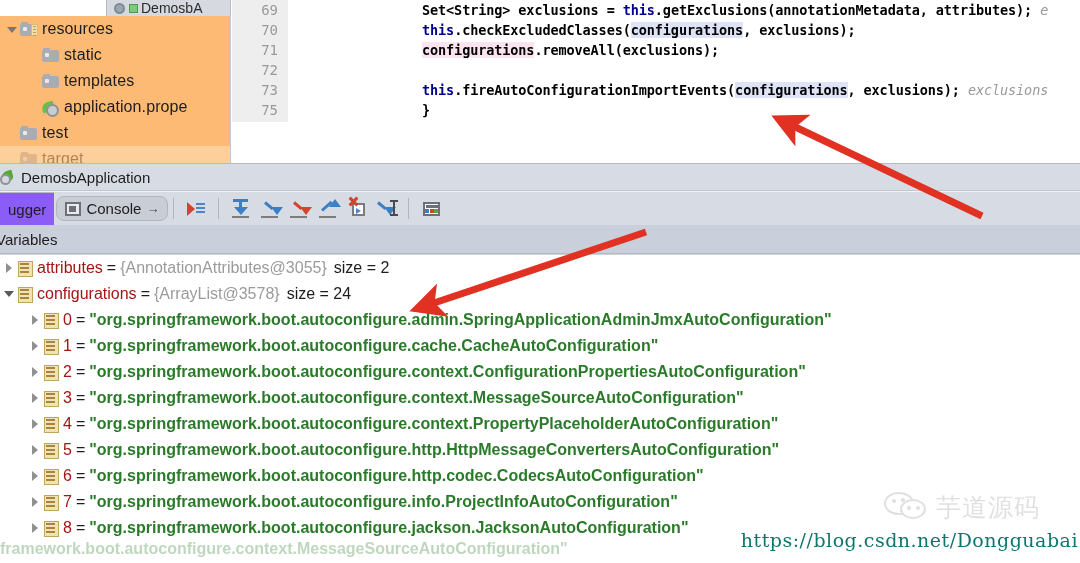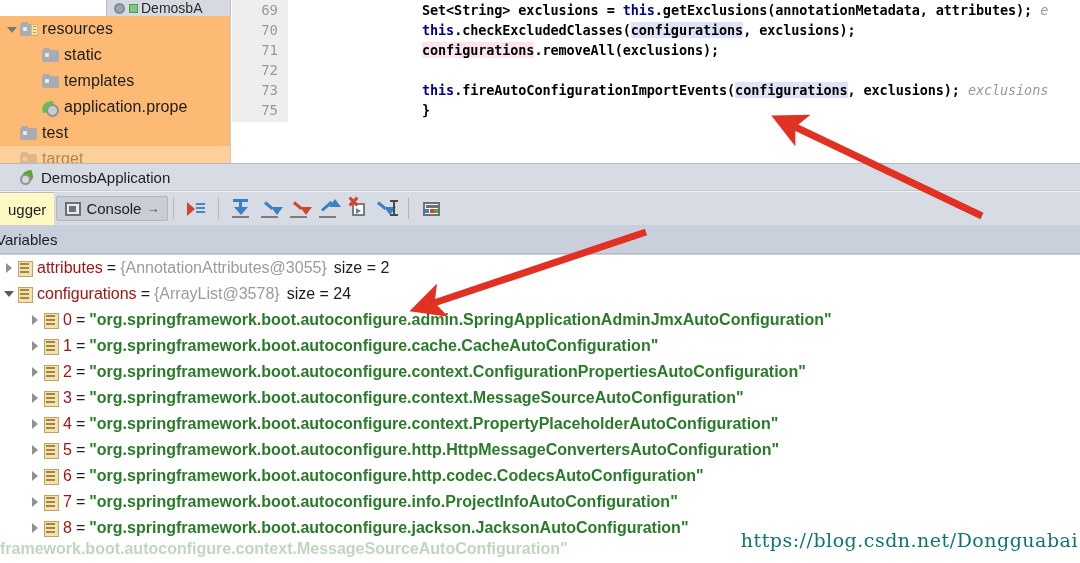--- a/index.html
+++ b/index.html
@@ -111,43 +111,43 @@
     border: 1px solid #a6a6a6; background: #ffffff; border-radius: 2px;
   }
   .fold-marker::after { content: ""; position: absolute; left: 2px; top: 4px; width: 5px; height: 1px; background: #6e6e6e; }
   .bottom-strip { position: absolute; left: 86px; top: 146px; width: 625px; height: 10px; background: #d9d9d9; }
 
   
   .run-window { position: absolute; left: 0; top: 163px; width: 1080px; height: 400px; background: #f2f2f2; }
   .run-header {
     position: absolute; left: 0; top: 0; width: 1080px; height: 28px;
     background: #d7dce4; border-top: 1px solid #b5bac3; border-bottom: 1px solid #c3c8d0;
-    display: flex; align-items: center; padding-left: 20px; gap: 5px;
+    display: flex; align-items: center; padding-left: 0; gap: 5px;
   }
   .run-header-title { font-size: 15px; color: #1d1d1d; }
   .spring-leaf { width: 16px; height: 15px; position: relative; flex: 0 0 auto; }
   .spring-leaf::before {
     content: ""; position: absolute; left: 1px; top: 1px; width: 12px; height: 11px;
     background: #5aa832; border-radius: 65% 10% 45% 10%; transform: rotate(-15deg);
   }
   .spring-leaf::after {
     content: ""; position: absolute; left: 0px; bottom: 0px; width: 7px; height: 7px;
     border-radius: 50%; background: #d6d9df; border: 2px solid #8e949c;
   }
 
   .tabs-toolbar {
     position: absolute; left: 0; top: 29px; width: 1080px; height: 33px;
     background: #d7dce4; display: flex; align-items: stretch;
   }
   .tabbtn {
     display: flex; align-items: center; gap: 5px; padding: 0 8px;
     font-size: 15px; color: #1d1d1d; white-space: nowrap;
   }
-  .tabbtn.active { background: #fef9c3; border-top: 1px solid #b5bac3; }
-  .tabbtn.inactive { background: #c9ced6; border: 1px solid #b0b5be; margin: 4px 0 4px 2px; border-radius: 2px; }
+  .tabbtn.active { background: #8b5cf6; border-top: 1px solid #b5bac3; }
+  .tabbtn.inactive { background: #c9ced6; border: 1px solid #b0b5be; margin: 4px 0 4px 2px; border-radius: 8px; }
   .console-ico { width: 16px; height: 14px; border: 2px solid #6b7079; background: #e8eaee; position: relative; flex: 0 0 auto; }
   .console-ico::after { content: ""; position: absolute; left: 2px; top: 2px; width: 7px; height: 6px; background: #6b7079; }
   .pin-ico { font-size: 13px; color: #444; }
 
   .tbar-sep { width: 1px; background: #b0b5be; margin: 6px 5px; }
   .tbar-icons { display: flex; align-items: center; gap: 3px; padding: 0 4px; }
   .tbi { width: 26px; height: 26px; position: relative; align-self: center; }
 
   
   .ico-exec::before {
@@ -516,15 +516,26 @@
   <svg class="arrow-layer" viewBox="0 0 1080 563">
     <defs>
       <marker id="ah" markerWidth="5" markerHeight="5" refX="2.2" refY="2.5" orient="auto">
         <path d="M0,0 L5,2.5 L0,5 L1.2,2.5 Z" fill="#e03123"></path>
       </marker>
     </defs>
     <line id="arr0" stroke="#e03123" stroke-width="7" marker-end="url(#ah)" x1="982" y1="216" x2="789" y2="124"></line>
     <line id="arr1" stroke="#e03123" stroke-width="7" marker-end="url(#ah)" x1="646" y1="232" x2="428" y2="305"></line>
   </svg>
 
+  <div class="wm-logo">
+    <span class="wm-bubbles">
+      <i class="b1"></i>
+        <i class="b2"></i>
+        <i class="e1"></i>
+        <i class="e2"></i>
+        <i class="e3"></i>
+        <i class="e4"></i>
+    </span>
+    <span class="wm-text">芋道源码</span>
+  </div>
   <div class="wm-url">https://blog.csdn.net/Dongguabai</div>
 
 </div>
 
 </body></html>

